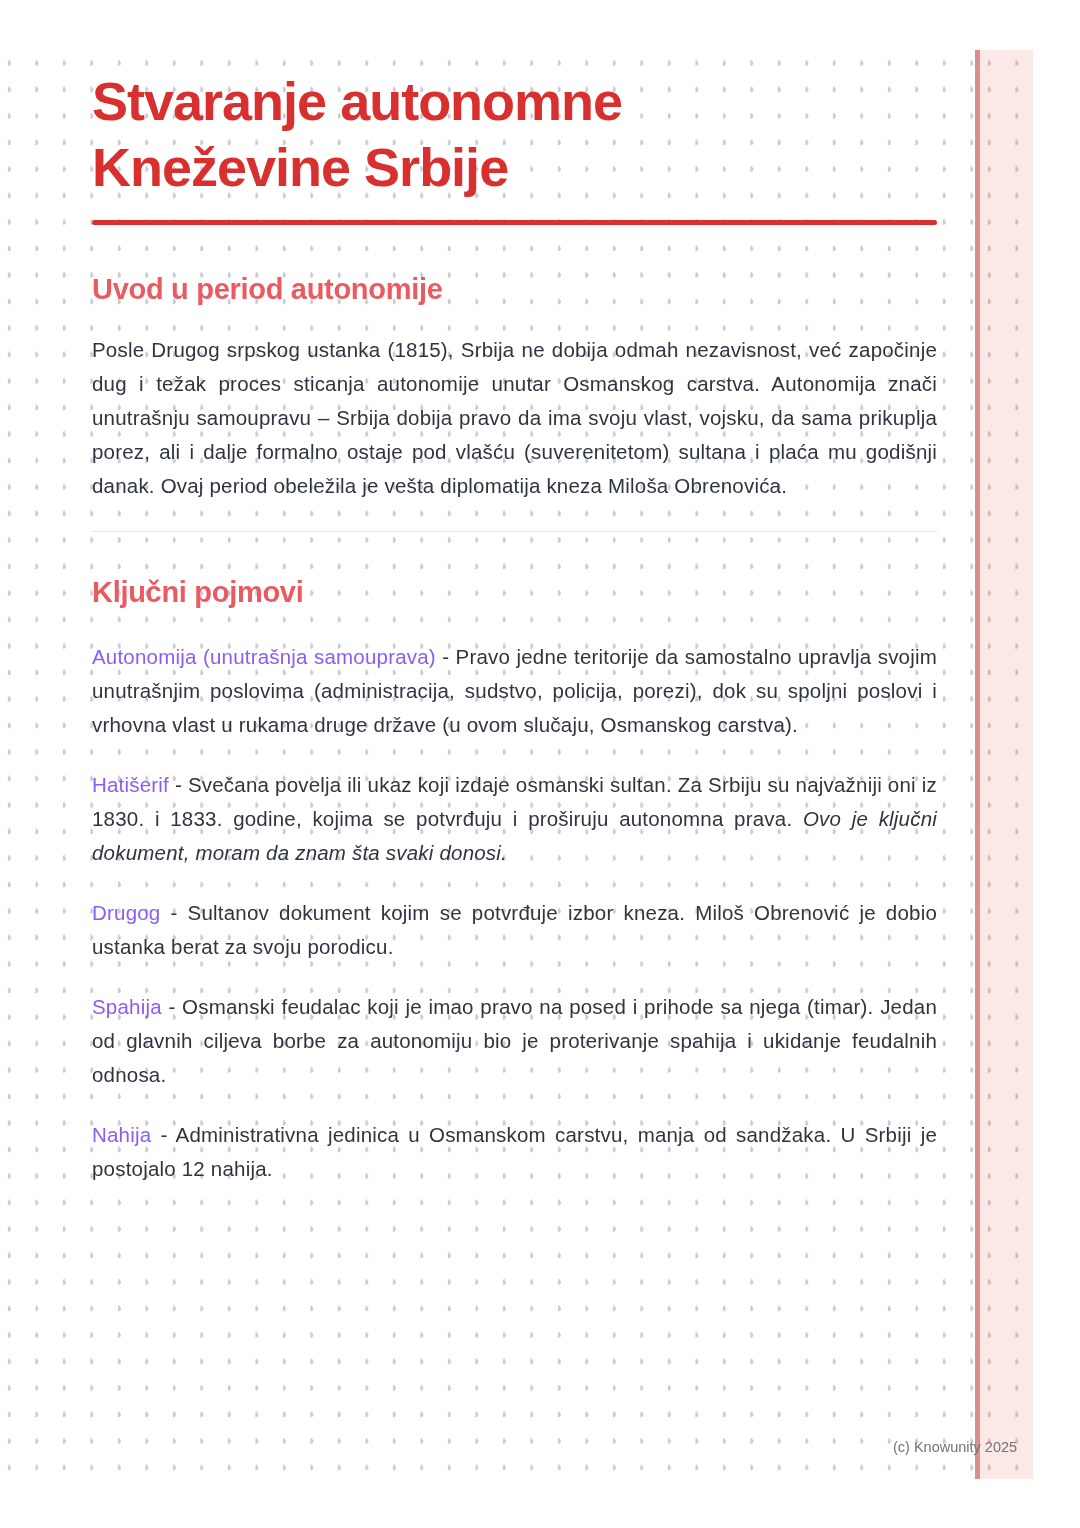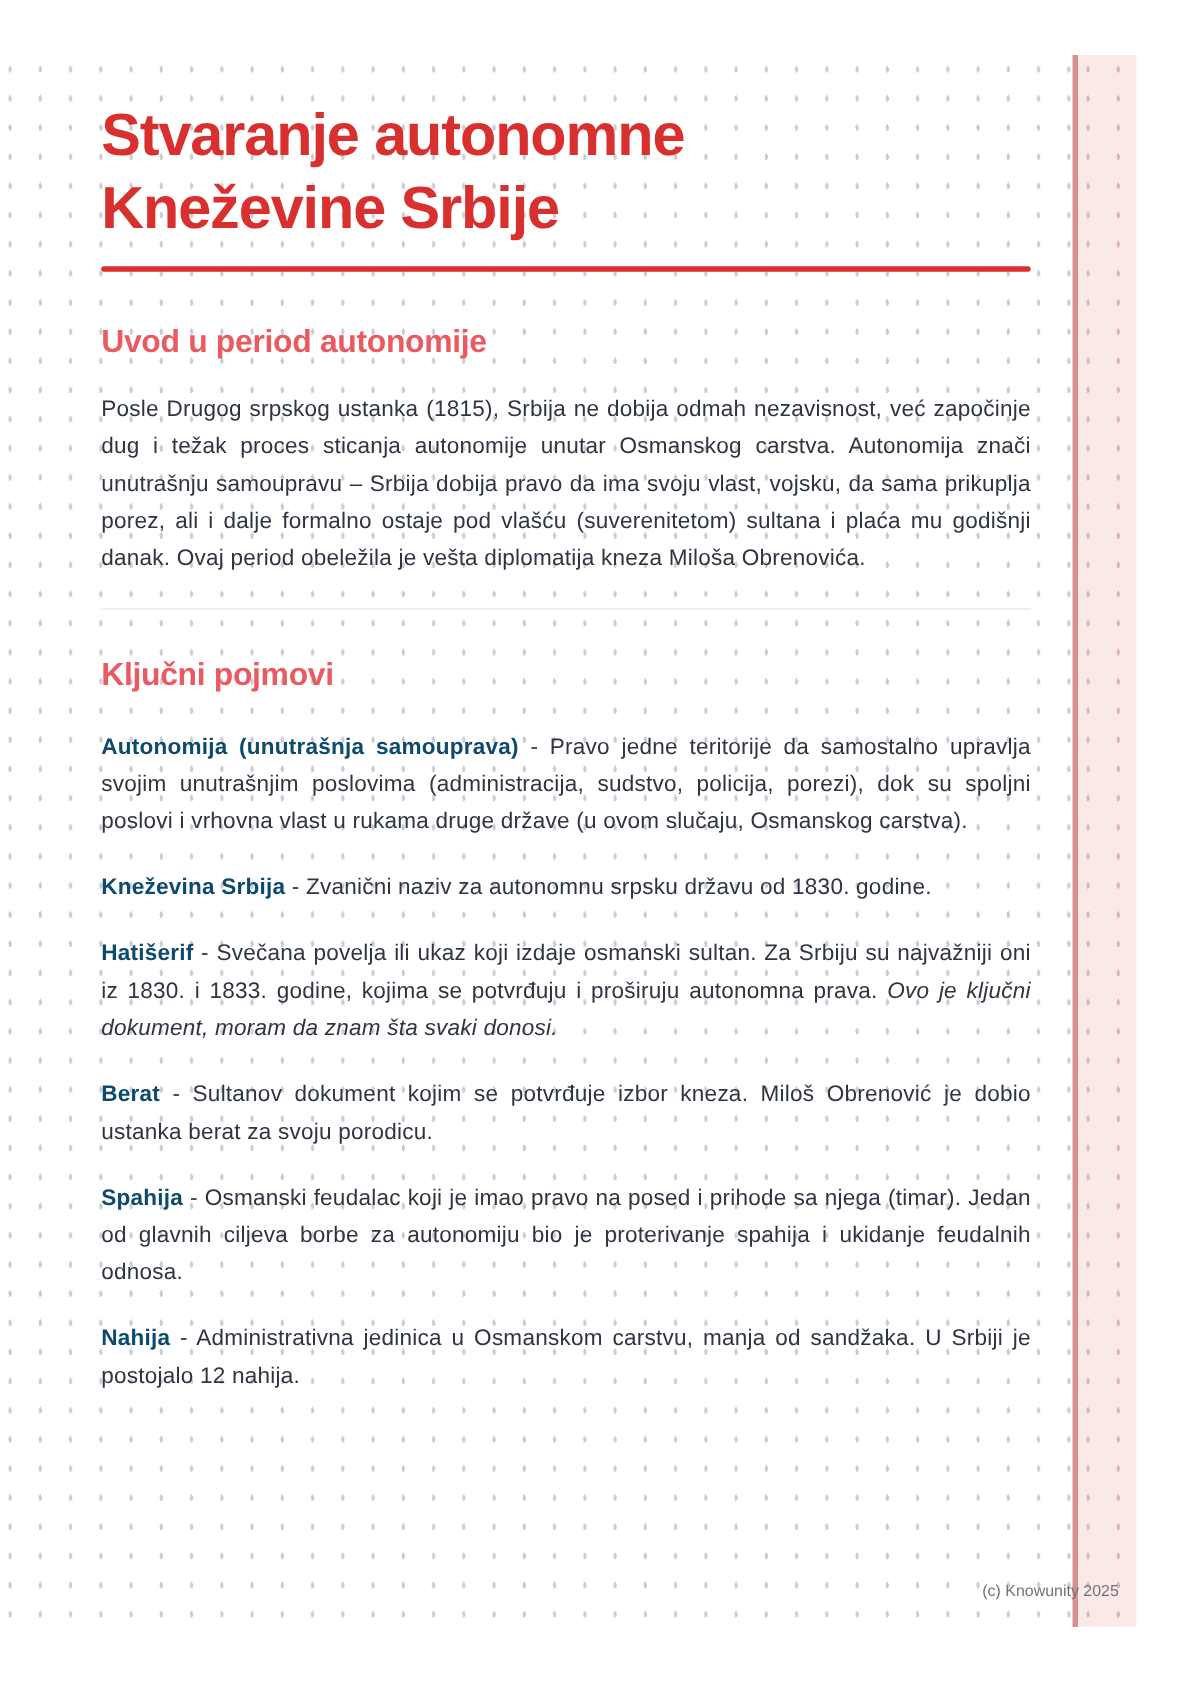--- a/index.html
+++ b/index.html
@@ -32,21 +32,21 @@
     background-color: #fbe9e8;
     background-image: radial-gradient(1.5px 3px at 9px 13px, rgba(205,135,135,0.55) 97%, rgba(205,135,135,0) 100%);
     background-size: 27.5px 26.5px;
   }
   .content {
     position: absolute;
     left: 92px; top: 50px;
     width: 845px;
   }
   h1.page-title {
-    margin-top: 40px;
+    margin-top: 18px;
     max-width: 730px;
     font-size: 54px;
     line-height: 66px;
     font-weight: 700;
     letter-spacing: -1px;
     color: #d8302f;
   }
   .title-underline {
     margin-top: 20px;
     width: 845px; height: 5px;
@@ -70,21 +70,21 @@
     text-align: justify;
   }
   p.intro { margin-top: 26px; }
   .section-divider {
     margin-top: 28px;
     width: 845px; height: 1px;
     background: #e3e4e8;
   }
   p.def { margin-top: 26px; }
   p.def.first { margin-top: 30px; }
-  p.def strong { font-weight: 700; color: #0c4a6e; }
+  p.def strong { font-weight: 400; color: #8b5cf6; }
   p.def .note { font-style: italic; }
   .copyright {
     position: absolute;
     left: 893px; top: 1438px;
     font-size: 14.5px;
     line-height: 18px;
     color: #737373;
     white-space: nowrap;
     z-index: 5;
   }
@@ -103,25 +103,24 @@
 
   <h2 class="section-heading intro-heading">Uvod u period autonomije</h2>
   <p class="body-text intro">Posle Drugog srpskog ustanka (1815), Srbija ne dobija odmah nezavisnost, već započinje dug i težak proces sticanja autonomije unutar Osmanskog carstva. Autonomija znači unutrašnju samoupravu – Srbija dobija pravo da ima svoju vlast, vojsku, da sama prikuplja porez, ali i dalje formalno ostaje pod vlašću (suverenitetom) sultana i plaća mu godišnji danak. Ovaj period obeležila je vešta diplomatija kneza Miloša Obrenovića.</p>
 
   <div class="section-divider"></div>
 
   <h2 class="section-heading terms-heading">Ključni pojmovi</h2>
 
   <p class="body-text def first"><strong>Autonomija (unutrašnja samouprava)</strong><span> - Pravo jedne teritorije da samostalno upravlja svojim unutrašnjim poslovima (administracija, sudstvo, policija, porezi), dok su spoljni poslovi i vrhovna vlast u rukama druge države (u ovom slučaju, Osmanskog carstva).</span></p>
 
-  <p class="body-text def"><strong>Kneževina Srbija</strong><span> - Zvanični naziv za autonomnu srpsku državu od 1830. godine.</span></p>
 
   <p class="body-text def"><strong>Hatišerif</strong><span> - Svečana povelja ili ukaz koji izdaje osmanski sultan. Za Srbiju su najvažniji oni iz 1830. i 1833. godine, kojima se potvrđuju i proširuju autonomna prava.</span><span class="note"> Ovo je ključni dokument, moram da znam šta svaki donosi.</span></p>
 
-  <p class="body-text def"><strong>Berat</strong><span> - Sultanov dokument kojim se potvrđuje izbor kneza. Miloš Obrenović je dobio ustanka berat za svoju porodicu.</span></p>
+  <p class="body-text def"><strong>Drugog</strong><span> - Sultanov dokument kojim se potvrđuje izbor kneza. Miloš Obrenović je dobio ustanka berat za svoju porodicu.</span></p>
 
 
   <p class="body-text def"><strong>Spahija</strong><span> - Osmanski feudalac koji je imao pravo na posed i prihode sa njega (timar). Jedan od glavnih ciljeva borbe za autonomiju bio je proterivanje spahija i ukidanje feudalnih odnosa.</span></p>
 
   <p class="body-text def"><strong>Nahija</strong><span> - Administrativna jedinica u Osmanskom carstvu, manja od sandžaka. U Srbiji je postojalo 12 nahija.</span></p>
 </div>
 
 <div class="copyright">(c) Knowunity 2025</div>
 
 </body></html>

